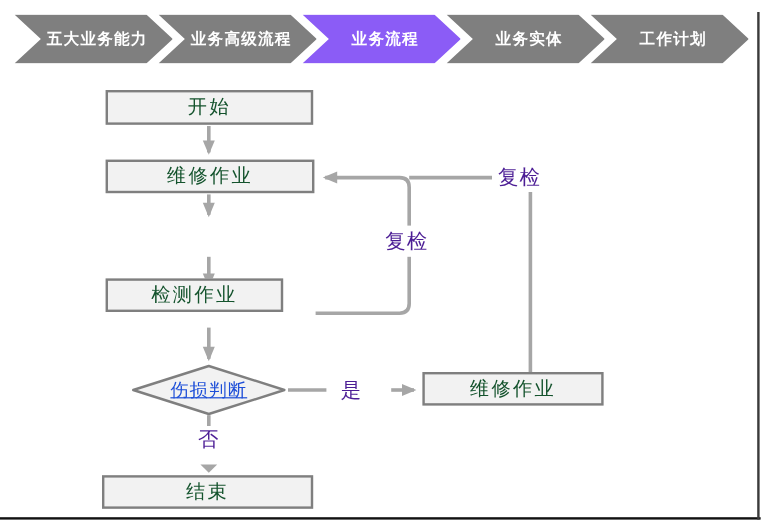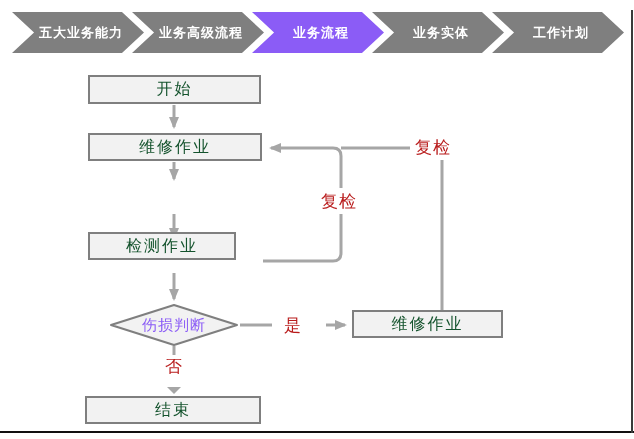--- a/index.html
+++ b/index.html
@@ -31,25 +31,25 @@
   .n-start{left:88px;top:75px;width:173px;height:29px;}
   .n-plan{left:88px;top:133px;width:174px;height:28px;}
   .n-order{left:88px;top:185px;width:173px;height:28px;}
   .n-inspect{left:88px;top:232px;width:148px;height:28px;}
   .n-repair{left:352px;top:310px;width:151px;height:28px;}
   .n-end{left:85px;top:396px;width:176px;height:28px;}
 
   .diamond-label{
     position:absolute;left:111px;top:305px;width:126px;height:40px;
     display:flex;align-items:center;justify-content:center;
-    font-size:15px;color:#8b5cf6;letter-spacing:1px;
+    font-size:15px;color:#1d4ed8;letter-spacing:1px;text-decoration:underline;
   }
 
   .edge-label{
-    position:absolute;background:#ffffff;color:#b91c1c;
+    position:absolute;background:#ffffff;color:#4c1d95;
     display:flex;align-items:center;justify-content:center;
     font-size:17px;letter-spacing:1px;
   }
   .l-recheck-inner{left:316px;top:188px;width:46px;height:26px;}
   .l-recheck-outer{left:410px;top:134px;width:46px;height:26px;}
   .l-yes{left:279px;top:314px;width:28px;height:22px;}
   .l-no{left:160px;top:355px;width:28px;height:22px;}
 
   svg.connectors{position:absolute;left:0;top:0;}
 

